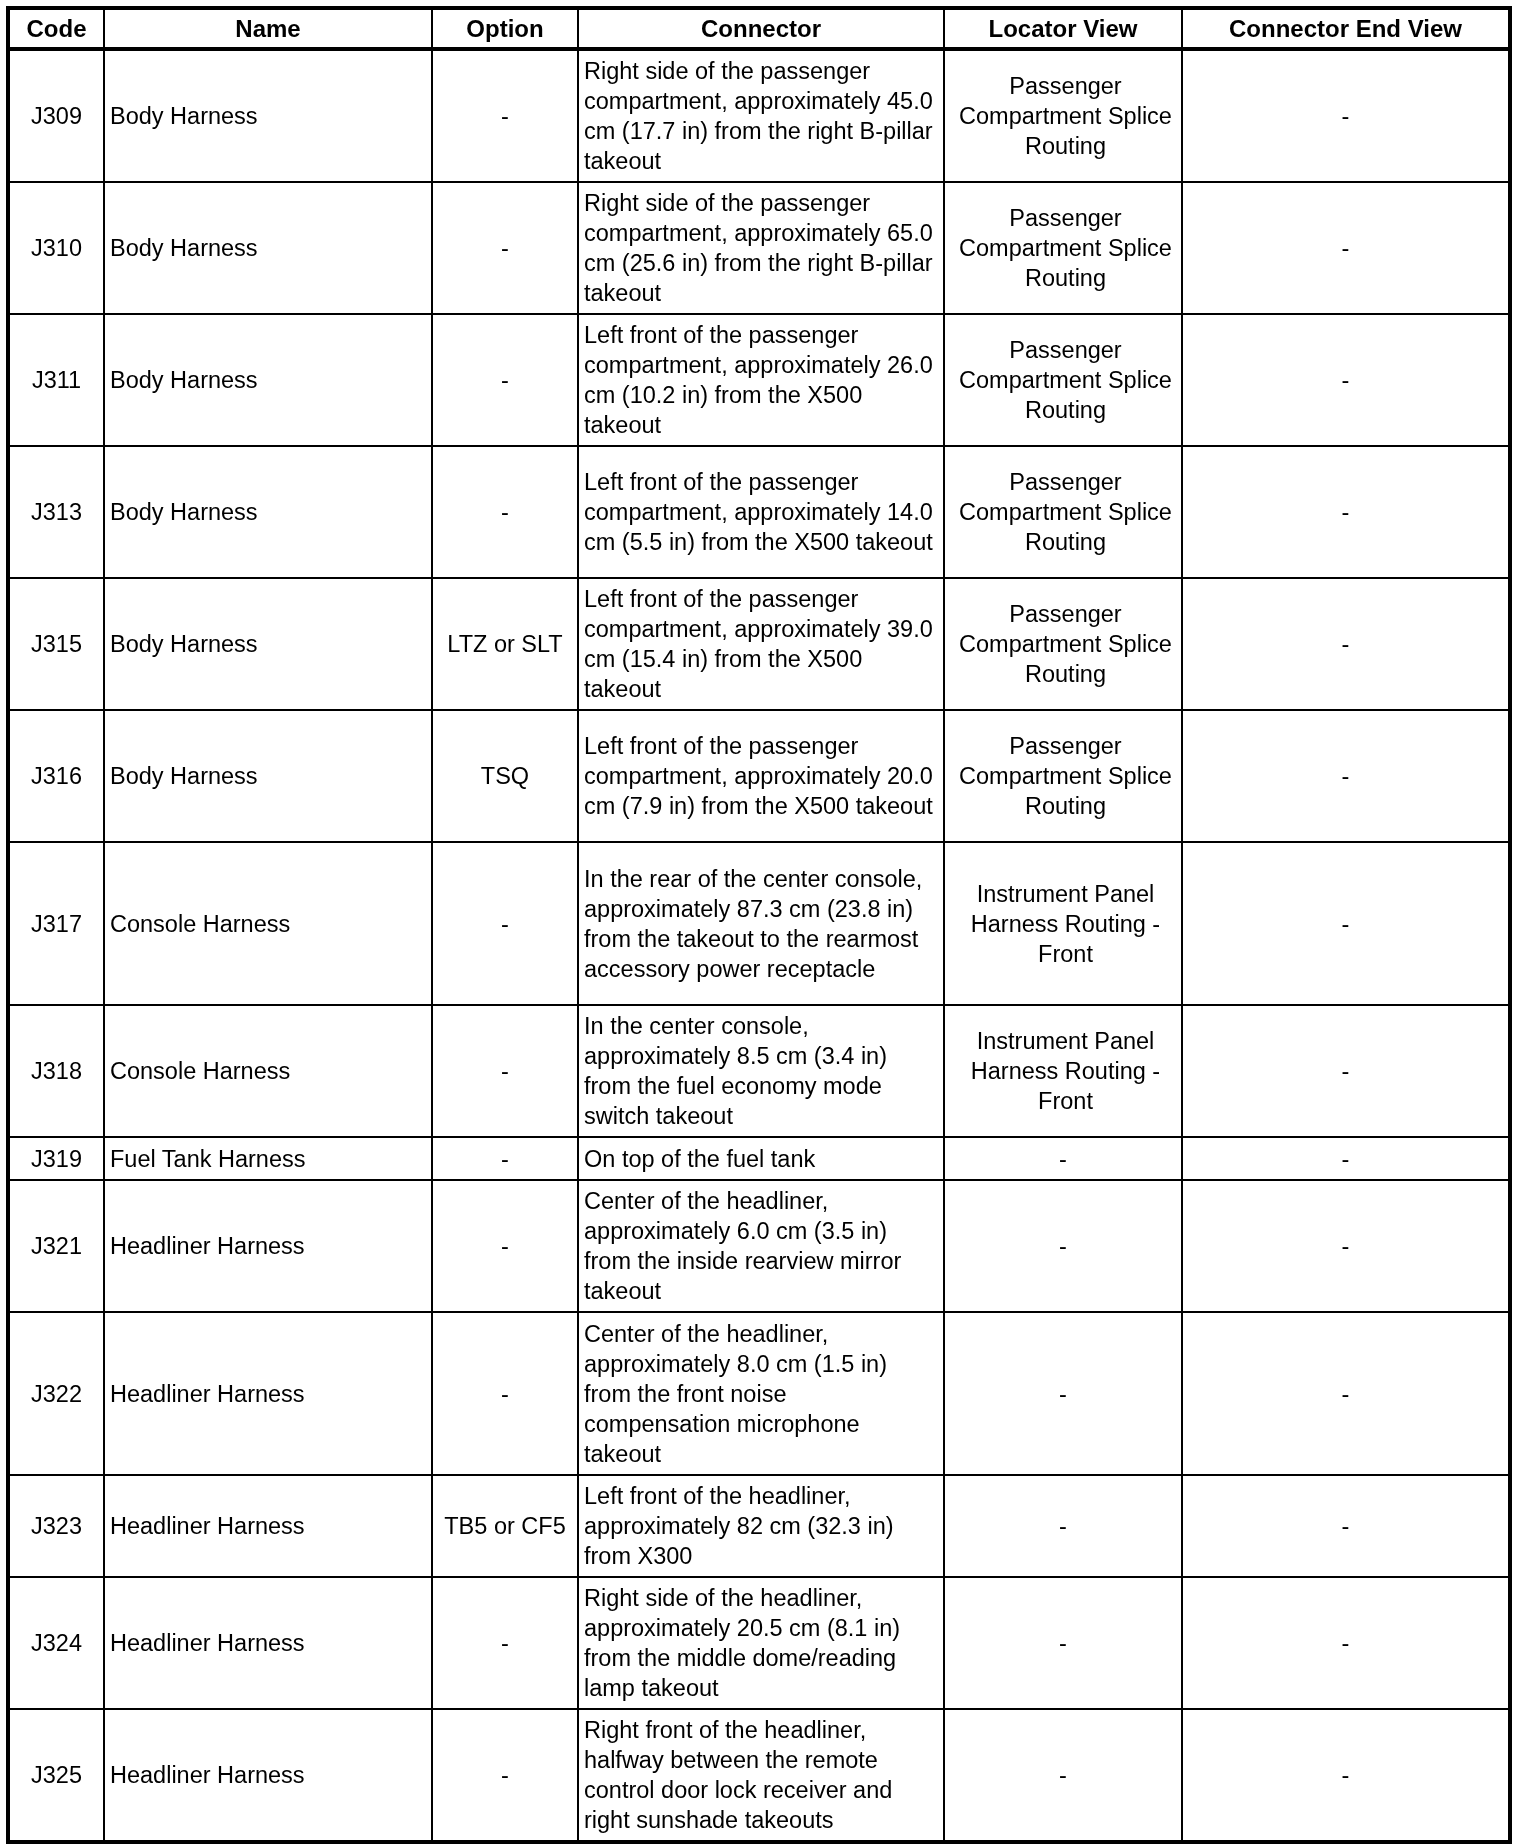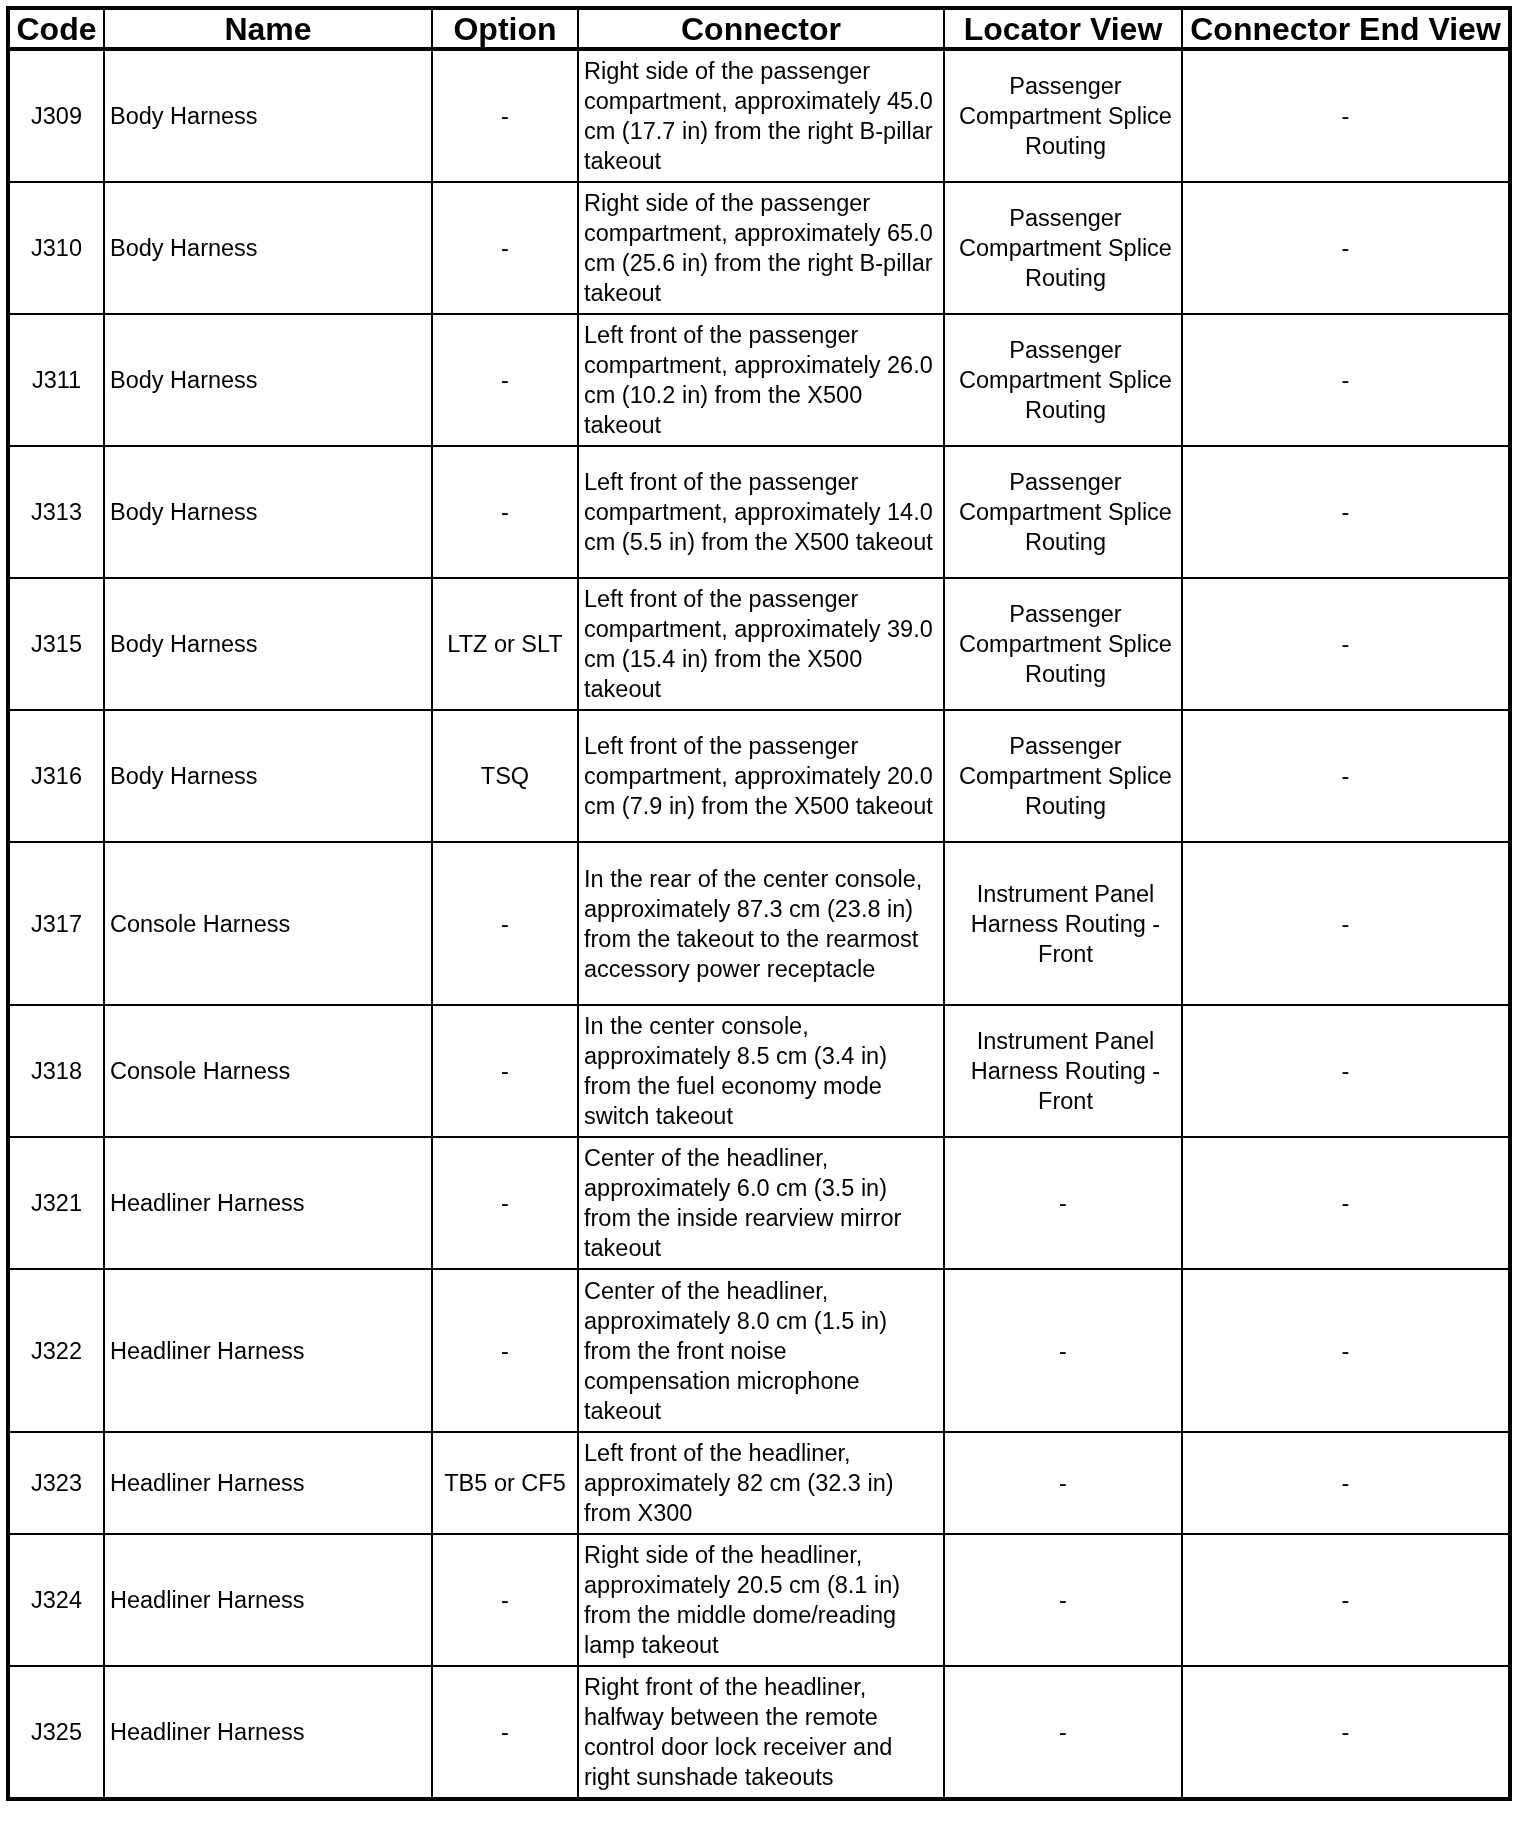--- a/index.html
+++ b/index.html
@@ -28,21 +28,21 @@
     border: 2px solid #000;
     padding: 0;
     vertical-align: middle;
     font-size: 23.5px;
     line-height: 30px;
   }
   .splice-table thead th {
     font-weight: bold;
     text-align: center;
     height: 37px;
-    font-size: 32px;
+    font-size: 24px;
     border-bottom: 4px solid #000;
   }
   .splice-table td.code { text-align: center; }
   .splice-table td.name { text-align: left; padding-left: 5px; }
   .splice-table td.option { text-align: center; }
   .splice-table td.location { text-align: left; padding-left: 5px; padding-right: 8px; }
   .splice-table td.locator { text-align: center; padding-left: 5px; }
   .splice-table td.locator.dash { text-align: center; padding-left: 0; }
   .splice-table td.connector { text-align: center; }
 
@@ -139,20 +139,28 @@
       <td class="connector">-</td>
     </tr>
     <tr class="h4">
       <td class="code">J318</td>
       <td class="name">Console Harness</td>
       <td class="option">-</td>
       <td class="location">In the center console, approximately 8.5 cm (3.4 in) from the fuel economy mode switch takeout</td>
       <td class="locator">Instrument Panel Harness Routing - Front</td>
       <td class="connector">-</td>
     </tr>
+    <tr class="h1">
+      <td class="code">J319</td>
+      <td class="name">Fuel Tank Harness</td>
+      <td class="option">-</td>
+      <td class="location">On top of the fuel tank</td>
+      <td class="locator dash">-</td>
+      <td class="connector">-</td>
+    </tr>
     <tr class="h4">
       <td class="code">J321</td>
       <td class="name">Headliner Harness</td>
       <td class="option">-</td>
       <td class="location">Center of the headliner, approximately 6.0 cm (3.5 in) from the inside rearview mirror takeout</td>
       <td class="locator dash">-</td>
       <td class="connector">-</td>
     </tr>
     <tr class="h5">
       <td class="code">J322</td>

